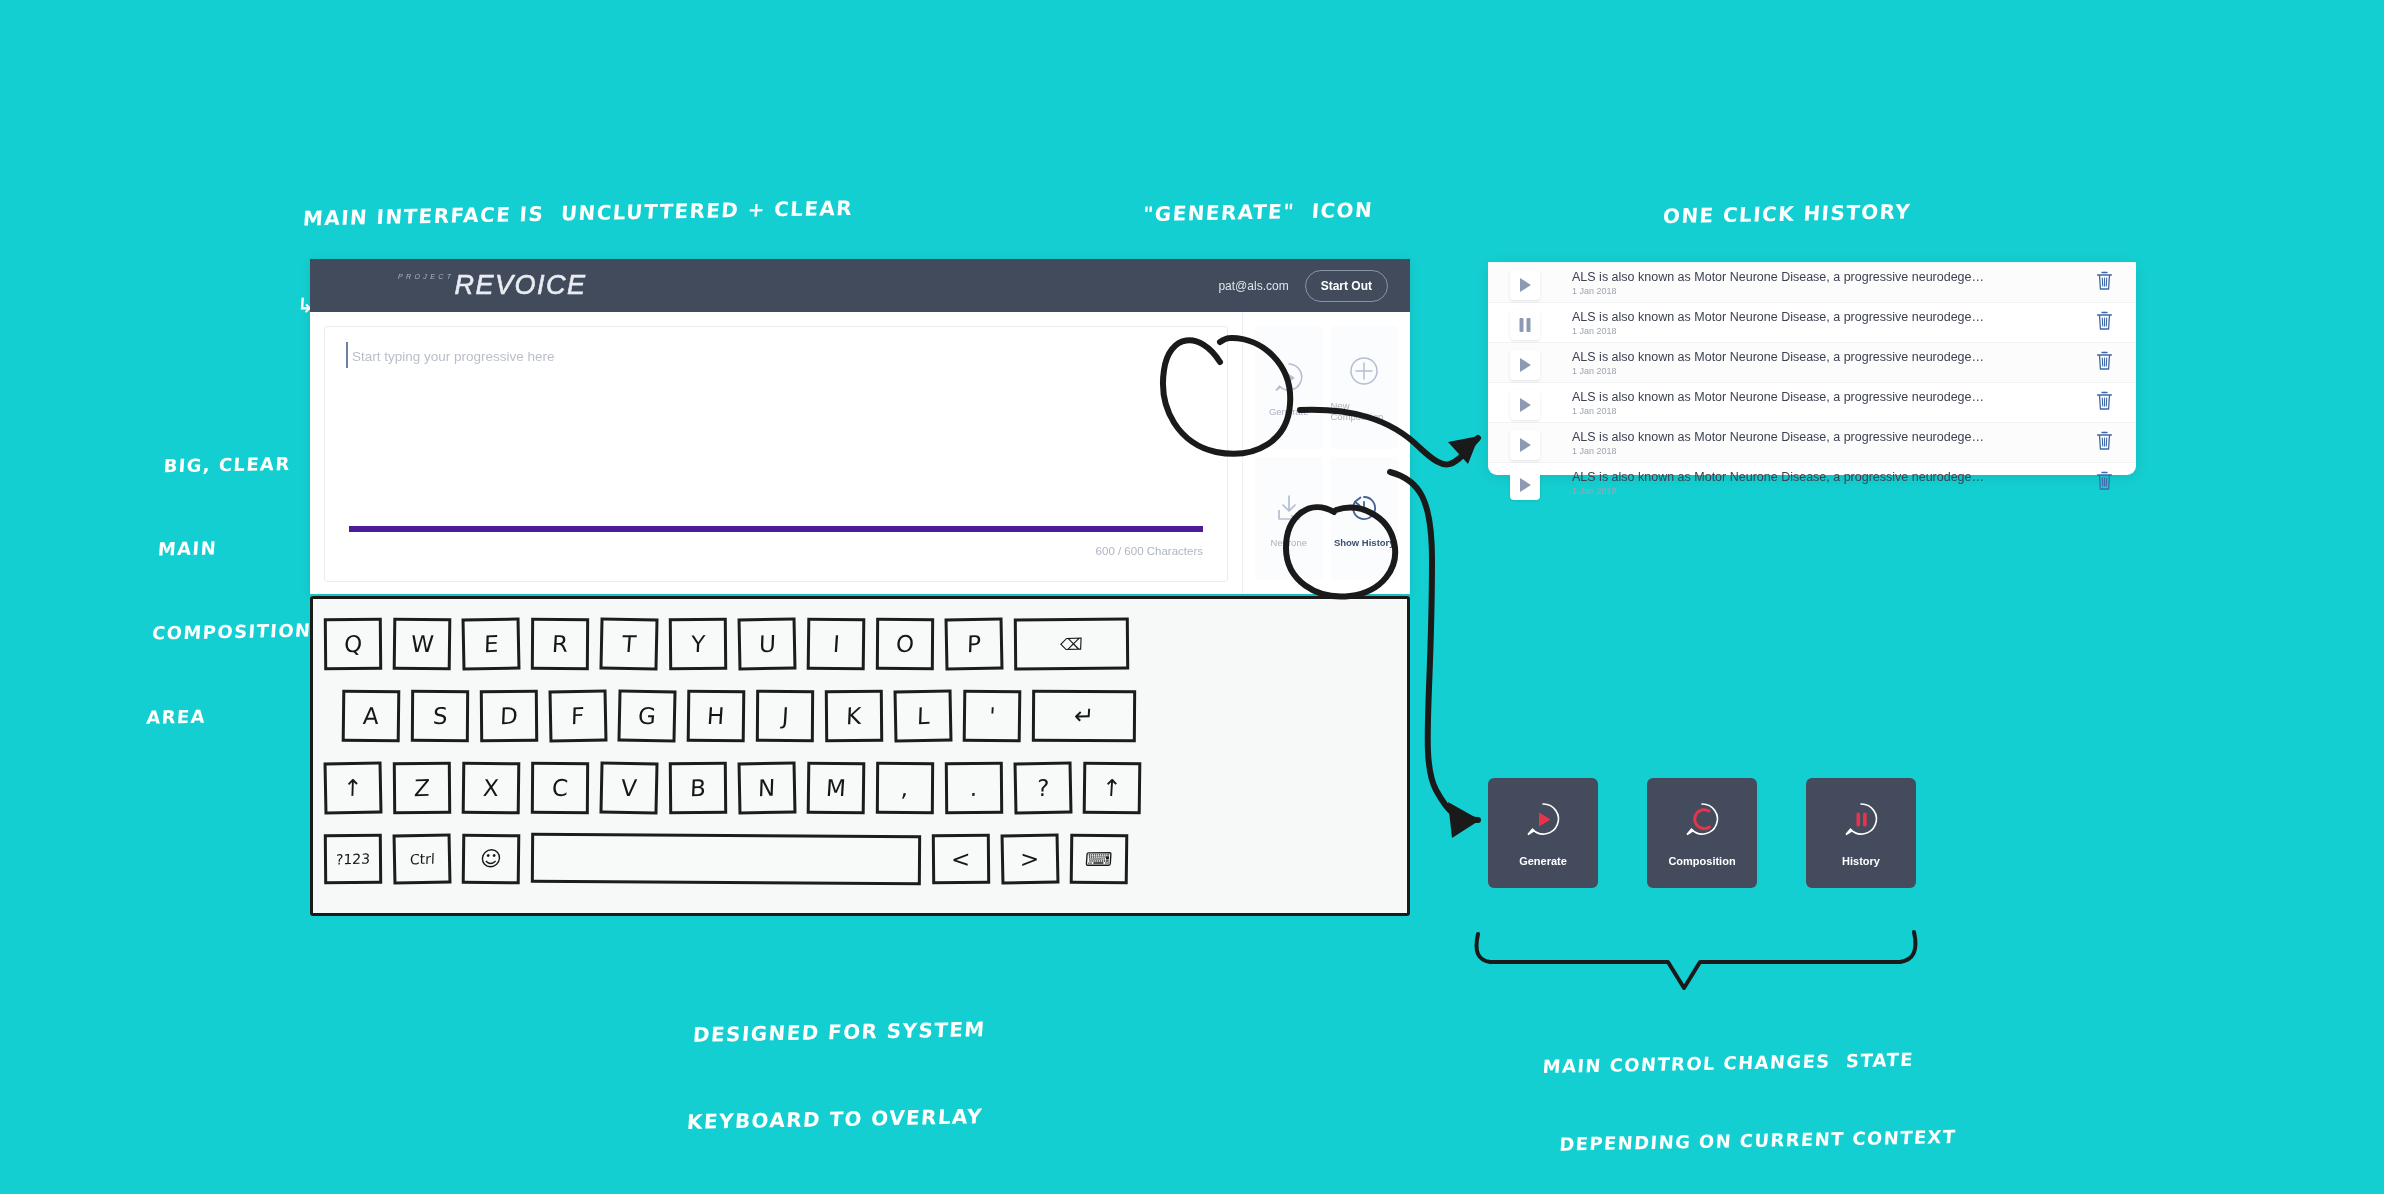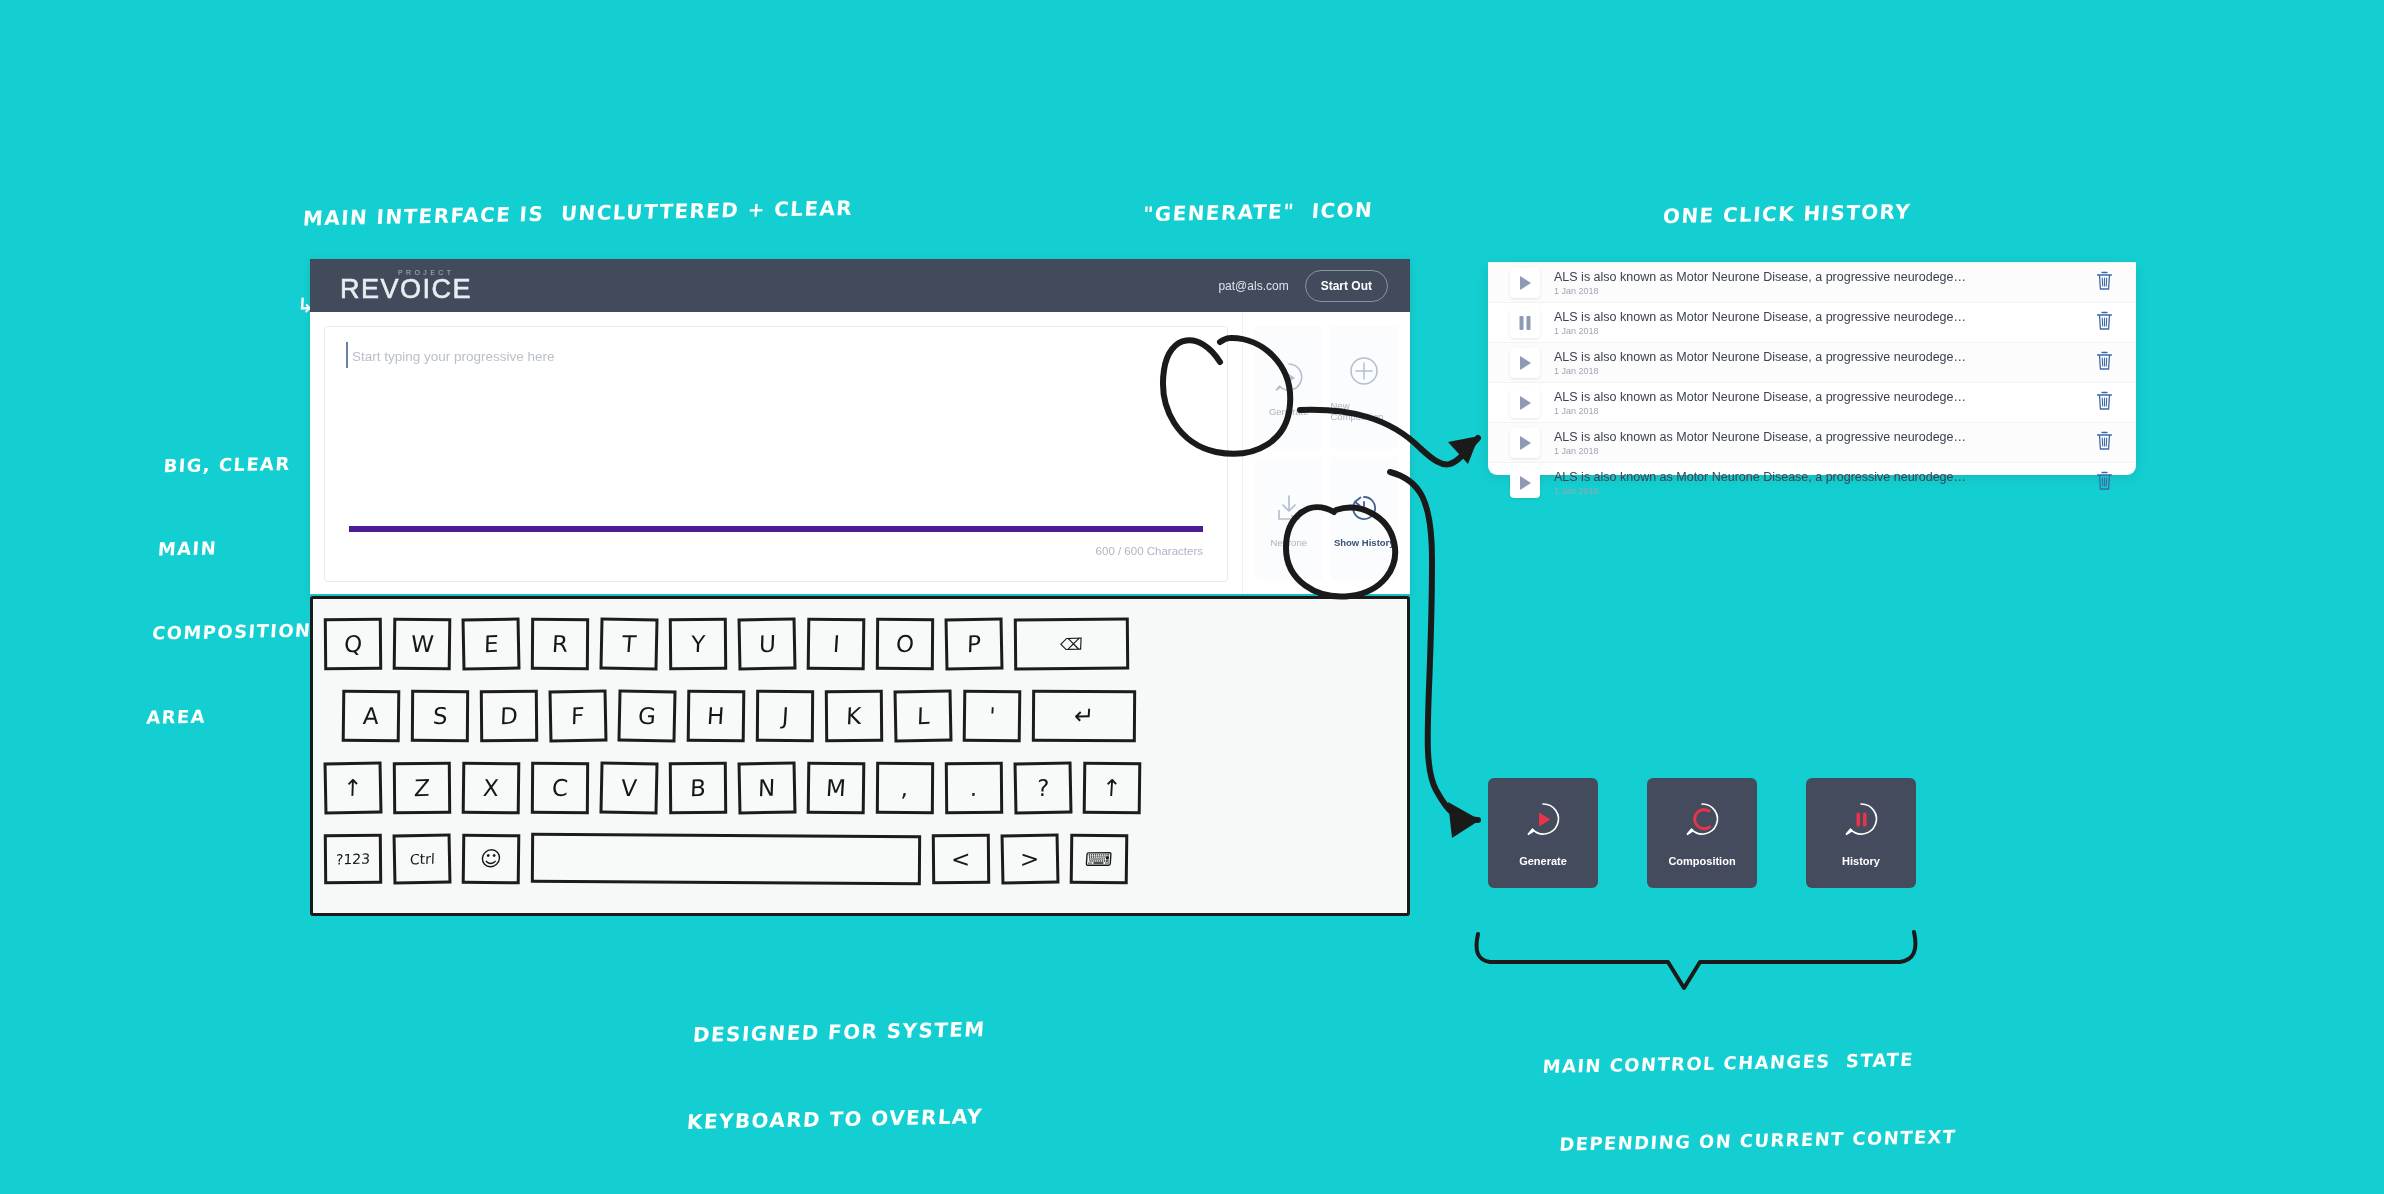--- a/index.html
+++ b/index.html
@@ -31,21 +31,21 @@
     position: absolute; left: 310px; top: 259px;
     width: 1100px; height: 335px;
     background: #ffffff;
     box-shadow: 0 2px 10px rgba(0,0,0,.10);
   }
   #app-header {
     height: 53px; background: #414b5c;
     display: flex; align-items: center; justify-content: space-between;
     padding: 0 22px;
   }
-  .logo-wrap { display: flex; flex-direction: column; align-items: flex-start; padding-left: 8px;}
+  .logo-wrap { display: flex; align-items: flex-start; padding-left: 8px; font-style: italic;}
   .logo-sup {
     color: #aeb6c4; font-size: 7px; letter-spacing: 3.4px;
     margin-left: 58px; margin-bottom: 1px;
   }
   .logo-main {
     color: #e9edf2; font-size: 27px; letter-spacing: 1.5px;
     font-family: "Liberation Sans", sans-serif; font-weight: 300;
     -webkit-text-stroke: 0.6px #e9edf2;
     line-height: .95;
   }
@@ -132,21 +132,21 @@
   #search-input-box {
     flex: 1; height: 100%; background: #fbfcfd;
     display: flex; align-items: center; padding: 0 12px;
     font-size: 14px; color: #9ea5b0;
   }
   #search-btn {
     width: 48px; height: 100%; background: #ffffff;
     display: flex; align-items: center; justify-content: center; cursor: pointer;
   }
   .hist-row {
-    display: flex; align-items: center; gap: 14px;
+    display: flex; gap: 32px;
     padding: 7px 22px; height: 40px;
     border-top: 1px solid #f0f2f4;
   }
   .hist-row:nth-child(odd) { background: #fcfcfd; }
   .hist-play {
     width: 30px; height: 30px; background: #ffffff;
     border-radius: 4px; box-shadow: 0 1px 3px rgba(0,0,0,.10);
     display: flex; align-items: center; justify-content: center;
     cursor: pointer; flex: 0 0 auto;
   }

